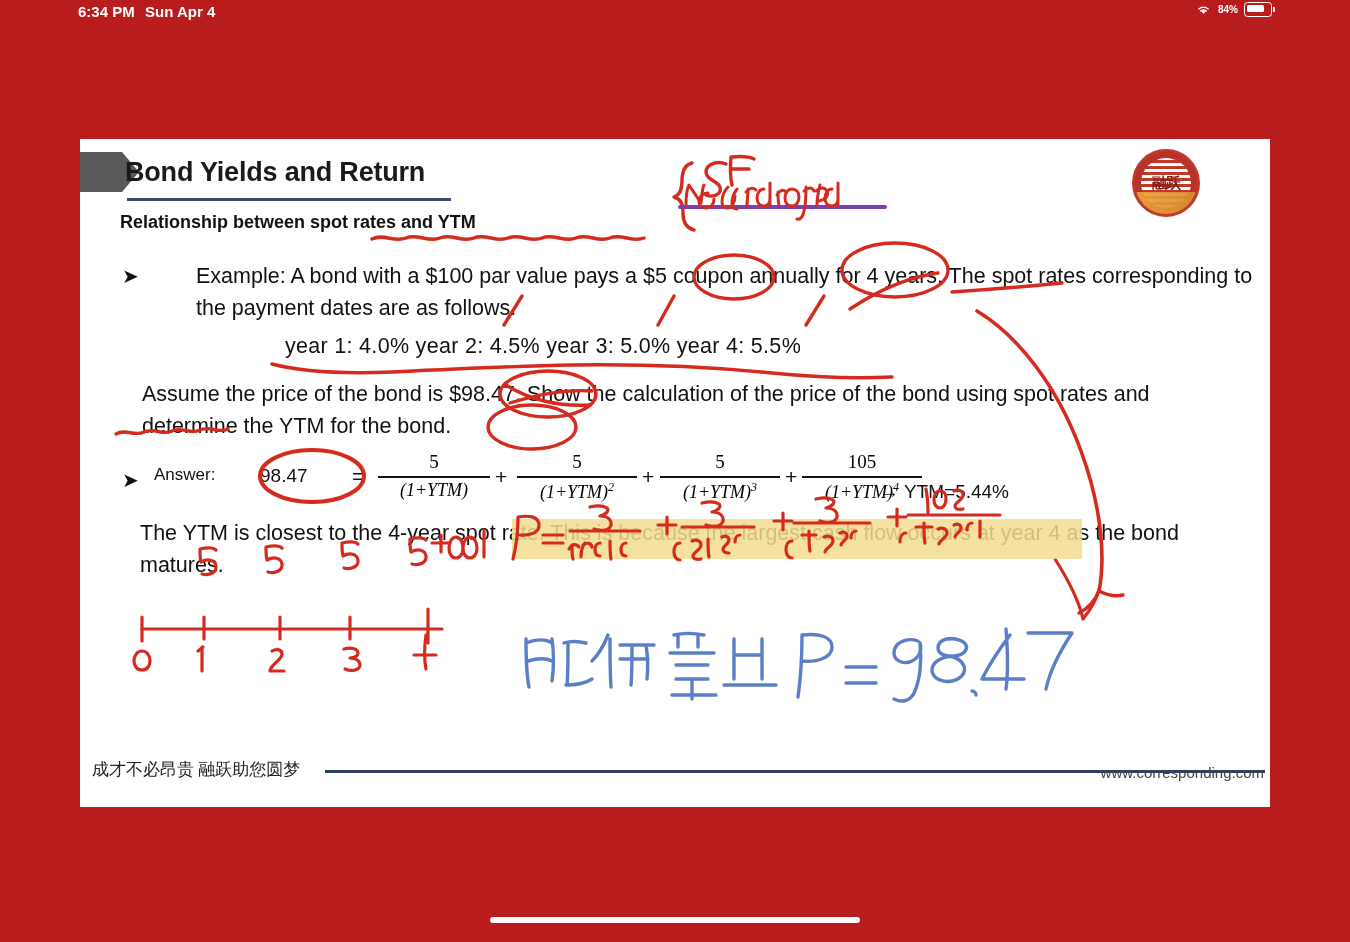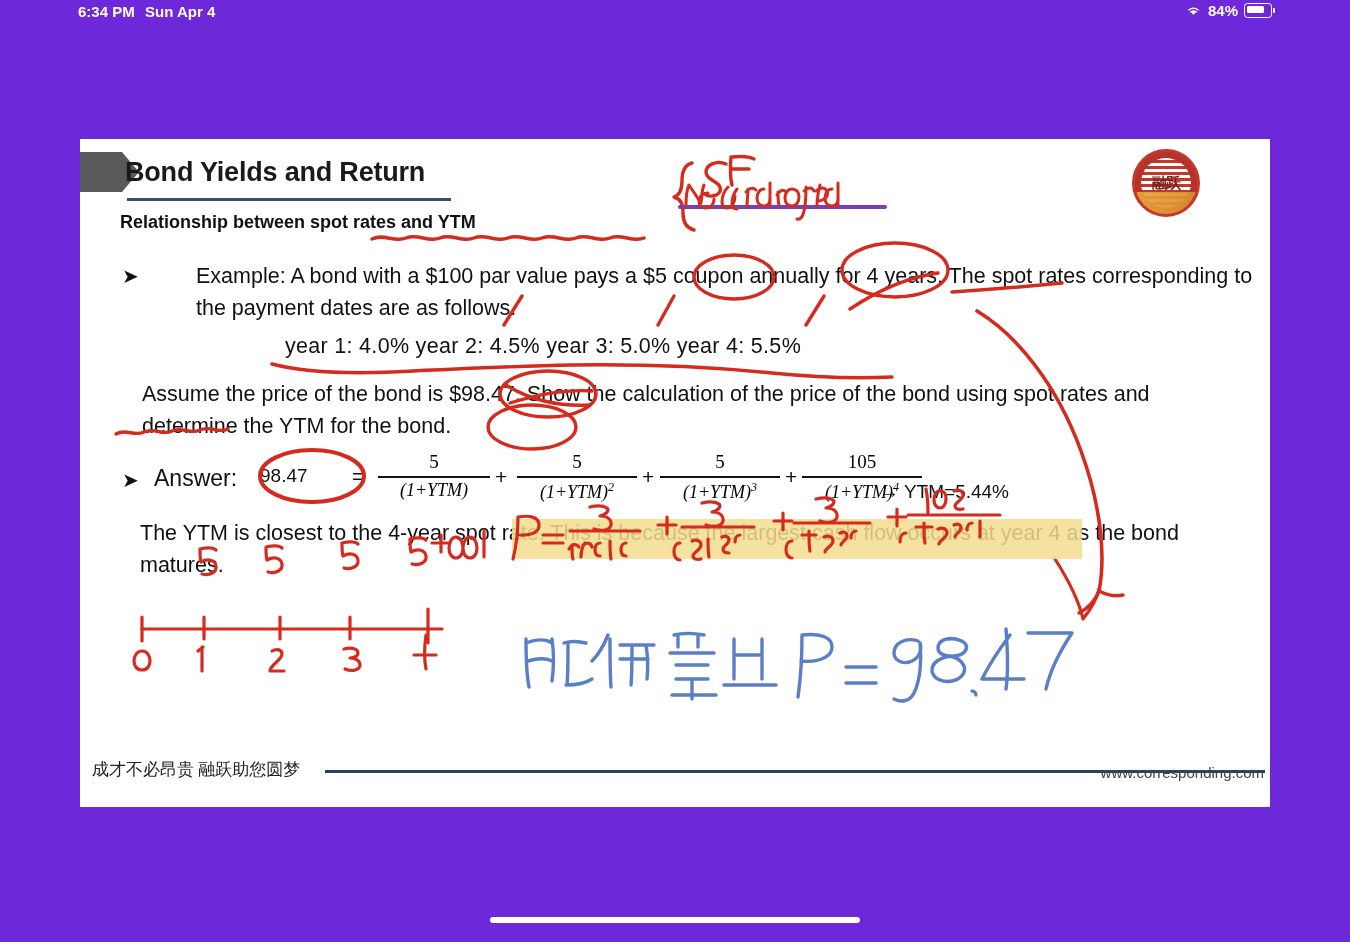--- a/index.html
+++ b/index.html
@@ -1,24 +1,24 @@
 <!DOCTYPE html>
 <html><head>
 <meta charset="utf-8">
 <style>
   html,body{margin:0;padding:0;background:#000;}
   body{width:1350px;height:942px;overflow:hidden;font-family:"Liberation Sans",sans-serif;}
-  .screen{position:relative;width:1350px;height:942px;background:#6d28d9;}
+  .screen{position:relative;width:1350px;height:942px;background:#b91c1c;}
 
   
   .statusbar{position:absolute;left:0;top:0;width:1350px;height:30px;color:#fff;font-size:15px;}
   .sb-time{position:absolute;left:78px;top:3px;font-weight:600;}
   .sb-date{position:absolute;left:145px;top:3px;font-weight:600;}
   .sb-right{position:absolute;right:78px;top:2px;display:flex;align-items:center;gap:6px;}
-  .sb-batt-pct{font-size:15px;font-weight:600;}
+  .sb-batt-pct{font-size:10px;font-weight:600;}
   .batt{position:relative;width:26px;height:13px;border:1.6px solid #fff;border-radius:3.5px;}
   .batt::after{content:"";position:absolute;right:-4px;top:3.5px;width:2px;height:5px;background:#fff;border-radius:0 1px 1px 0;}
   .batt-fill{position:absolute;left:1.5px;top:1.5px;height:7px;width:17px;background:#fff;border-radius:1.5px;}
   .wifi{width:17px;height:13px;}
 
   
   .slide{position:absolute;left:80px;top:139px;width:1190px;height:668px;background:#fff;overflow:hidden;}
 
   .title-marker{position:absolute;left:0;top:13px;width:42px;height:40px;background:#58595b;}
   .title-marker:after{content:"";position:absolute;left:42px;top:0;border-top:20px solid transparent;border-bottom:20px solid transparent;border-left:17px solid #58595b;}
@@ -28,21 +28,21 @@
   .subtitle{position:absolute;left:40px;top:73px;font-size:18px;font-weight:bold;color:#111;}
 
   .bullet1{position:absolute;left:42px;top:121px;width:1130px;}
   .bullet2{position:absolute;left:42px;top:325px;}
   .arrow-b{position:absolute;left:0;top:4px;color:#111;font-size:20px;}
   .btext{position:absolute;left:74px;top:0;font-size:21.5px;color:#111;line-height:32px;width:1065px;}
 
   .rateline{position:absolute;left:205px;top:195px;font-size:21.5px;color:#111;letter-spacing:0.3px;text-align:right;}
   .assume{position:absolute;left:62px;top:239px;width:1070px;font-size:21.5px;color:#111;line-height:32px;}
 
-  .answer-label{position:absolute;left:74px;top:326px;font-size:23px;color:#111;}
+  .answer-label{position:absolute;left:74px;top:326px;font-size:17px;color:#111;}
   .answer-val{position:absolute;left:180px;top:326px;font-size:19px;color:#111;}
   .eqsign{position:absolute;left:272px;top:326px;font-size:21.5px;color:#111;}
 
   .frac{position:absolute;top:312px;text-align:center;font-family:"Liberation Serif",serif;font-style:italic;}
   .frac .num{font-size:19px;font-style:normal;}
   .frac .bar{height:1.6px;background:#111;margin:3px 0 2px;}
   .frac .den{font-size:18px;white-space:nowrap;}
   .frac .den sup{font-size:12px;}
   .plus{position:absolute;top:326px;font-size:21px;color:#111;}
   .ytmres{position:absolute;left:800px;top:326px;font-size:19px;color:#111;white-space:nowrap;margin-top:16px;}

